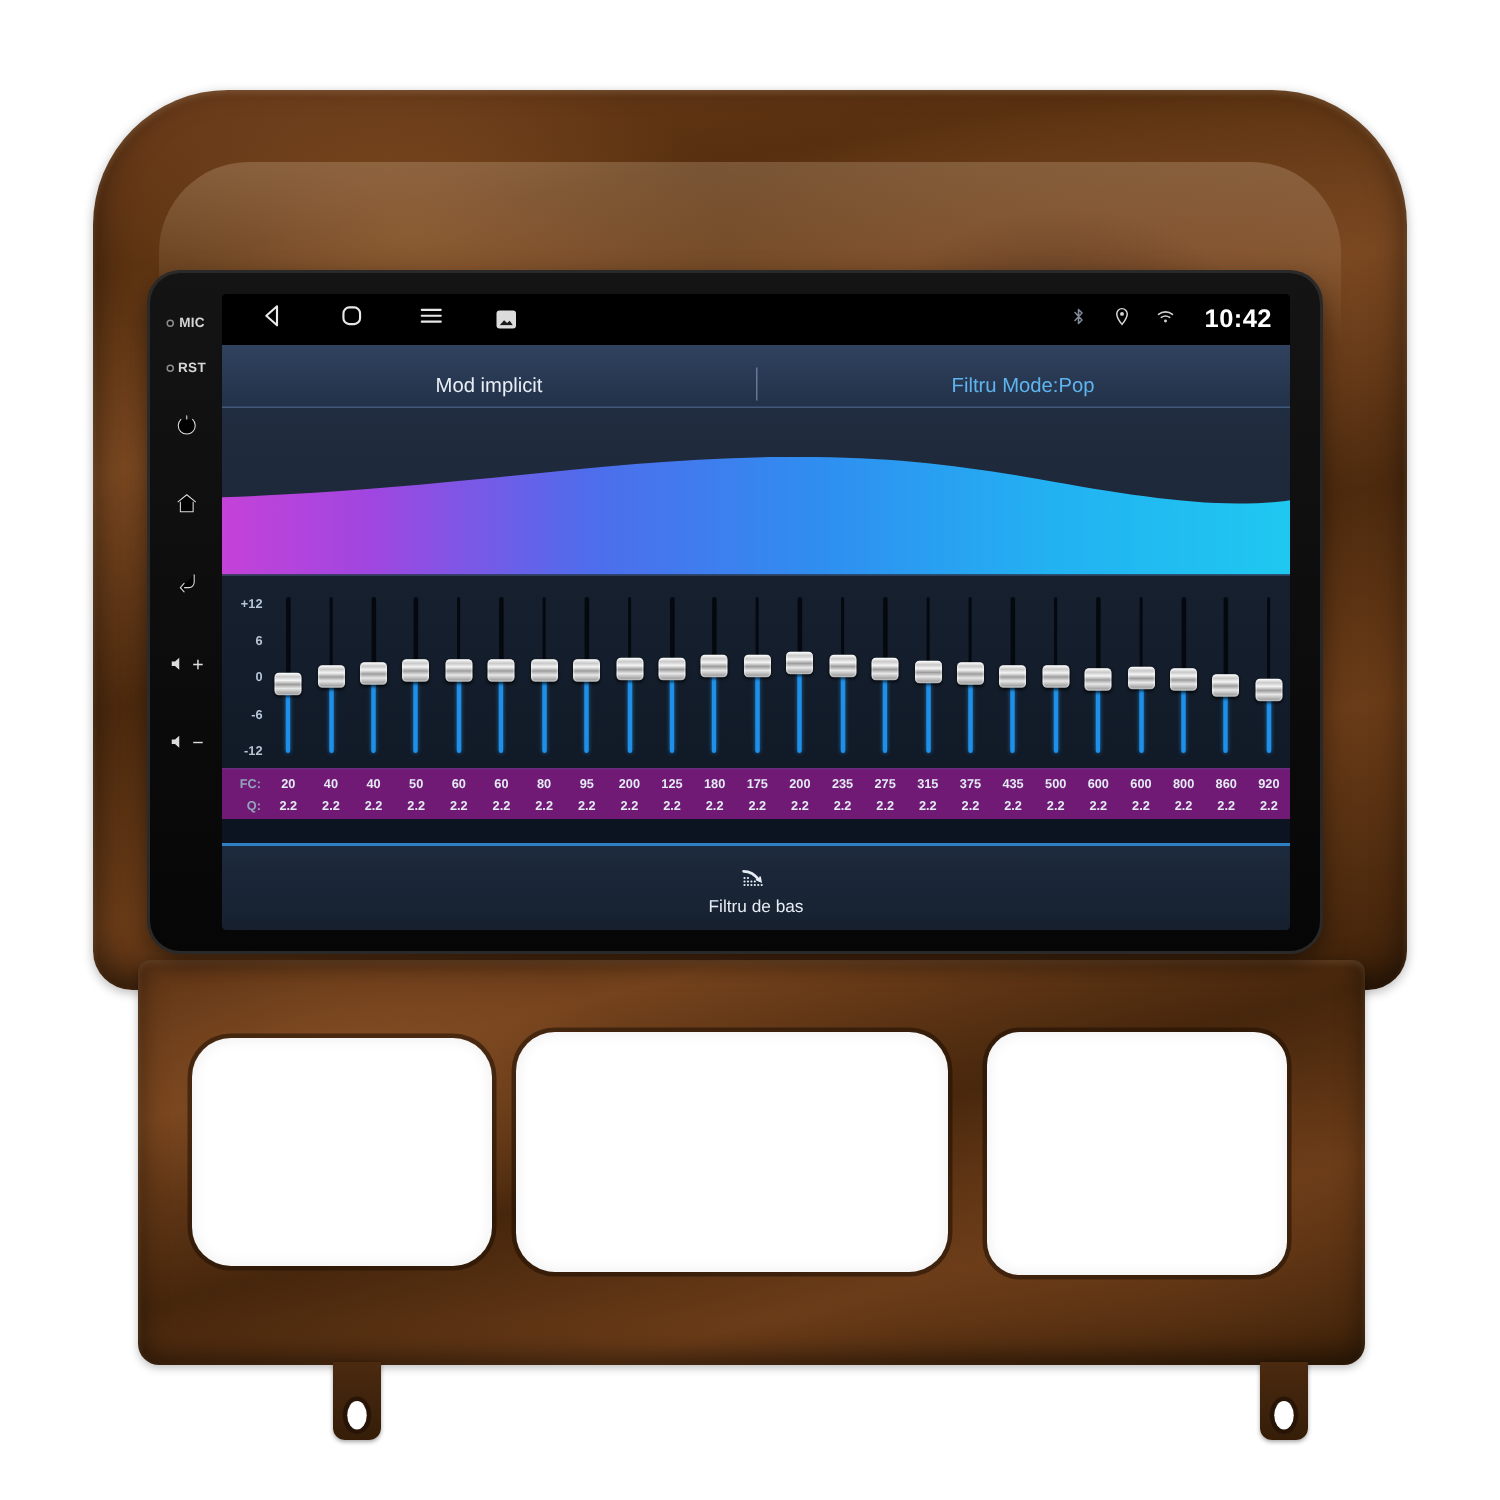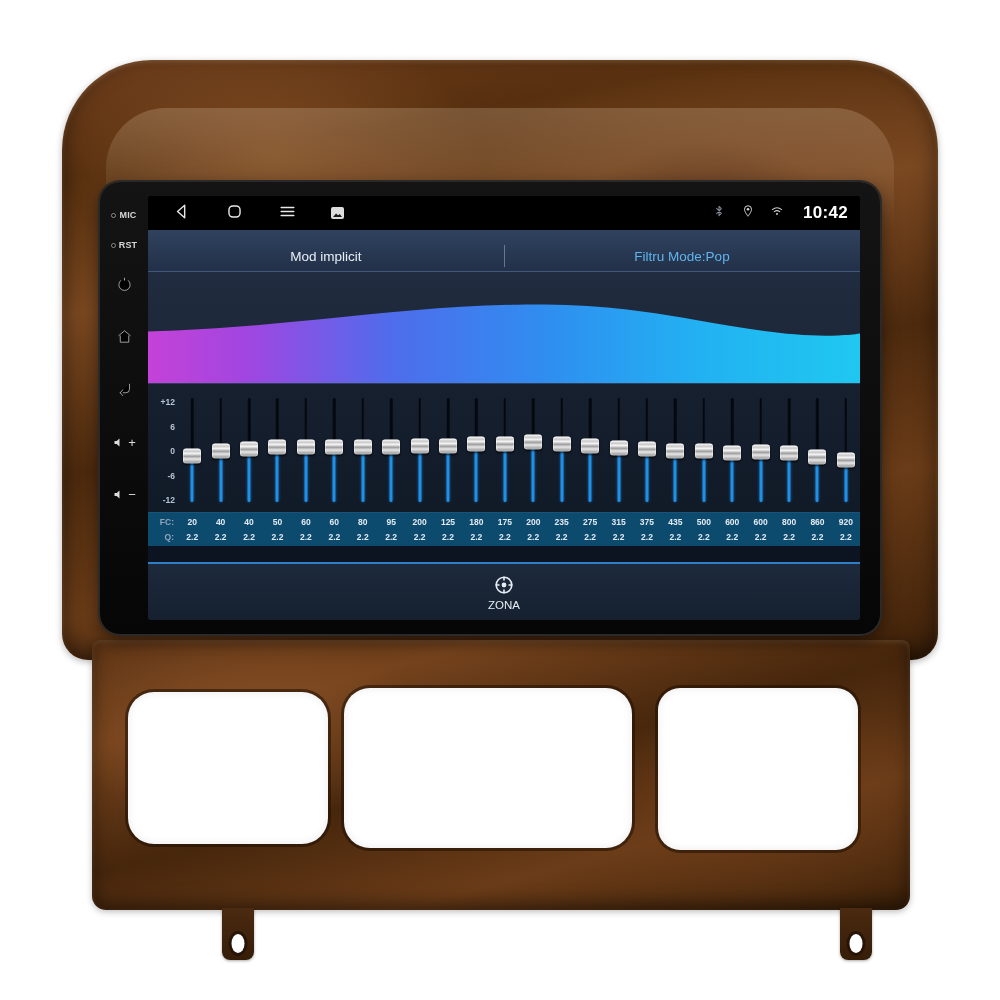--- a/index.html
+++ b/index.html
@@ -176,21 +176,21 @@
   }
   .band .knob{
     position:absolute; left:50%; transform:translate(-50%,-50%);
     width:18px; height:15px; border-radius:3px;
     background: linear-gradient(180deg,#fdfdfd 0%, #c9c9c9 18%, #f4f4f4 34%, #9d9d9d 52%, #e7e7e7 70%, #b5b5b5 86%, #8c8c8c 100%);
     box-shadow: 0 1px 2px rgba(0,0,0,.7), inset 0 0 0 1px rgba(255,255,255,.35);
   }
 
   
   .fcq{
-    background:#0c4a6e; padding:1px 0 2px 0;
+    background:#701a75; padding:1px 0 2px 0;
     border-top:1px solid rgba(90,130,180,.18);
   }
   .fcq-row{ display:flex; align-items:center; height:15px; }
   .fcq-lbl{
     width:30px; flex:none; text-align:right; padding-right:4px;
     font-size:8.5px; color:#93a4ba; font-weight:700;
   }
   .fcq-cells{ flex:1; display:flex; }
   .fcq-cells span{
     flex:1; text-align:center; font-size:8.5px; color:#e4ebf4; font-weight:600;
@@ -546,25 +546,27 @@
               <span>2.2</span>
               <span>2.2</span>
               <span>2.2</span>
             </div>
         </div>
       </div>
 
       <div class="navbar" id="navBar">
           <div class="nav-item">
             <span class="nav-ic">
-              <svg viewBox="0 0 24 24" fill="none" stroke="currentColor" stroke-width="1.8" stroke-linecap="round">
-                <circle cx="12" cy="12" r="8.5"></circle>
-                <circle cx="12" cy="12" r="2.6" fill="currentColor" stroke="none"></circle>
-                <path d="M12 3.5v3M12 17.5v3M3.5 12h3M17.5 12h3"></path>
+              <svg viewBox="0 0 24 24" fill="none" stroke="currentColor" stroke-width="1.6" stroke-linecap="round">
+                <path d="M3 7.5C7 7.5 11 9.5 14.5 14" stroke-width="2"></path>
+                <path d="M12.5 13.6 15.6 15l-.6-3.3" fill="currentColor" stroke="currentColor" stroke-width="1.2"></path>
+                <g stroke-width="1.5">
+                  <path d="M3.6 17.4h.1M6.1 17.4h.1M8.6 17.4h.1M11.1 17.4h.1M13.6 17.4h.1M16.1 17.4h.1M3.6 14.9h.1M6.1 14.9h.1M8.6 14.9h.1M11.1 14.9h.1M3.6 12.4h.1M6.1 12.4h.1"></path>
+                </g>
               </svg>
             </span>
-            <span>ZONA</span>
+            <span>Filtru de bas</span>
           </div>
         </div>
 
     </div>
   </div>
 </div>
 
 </body></html>

